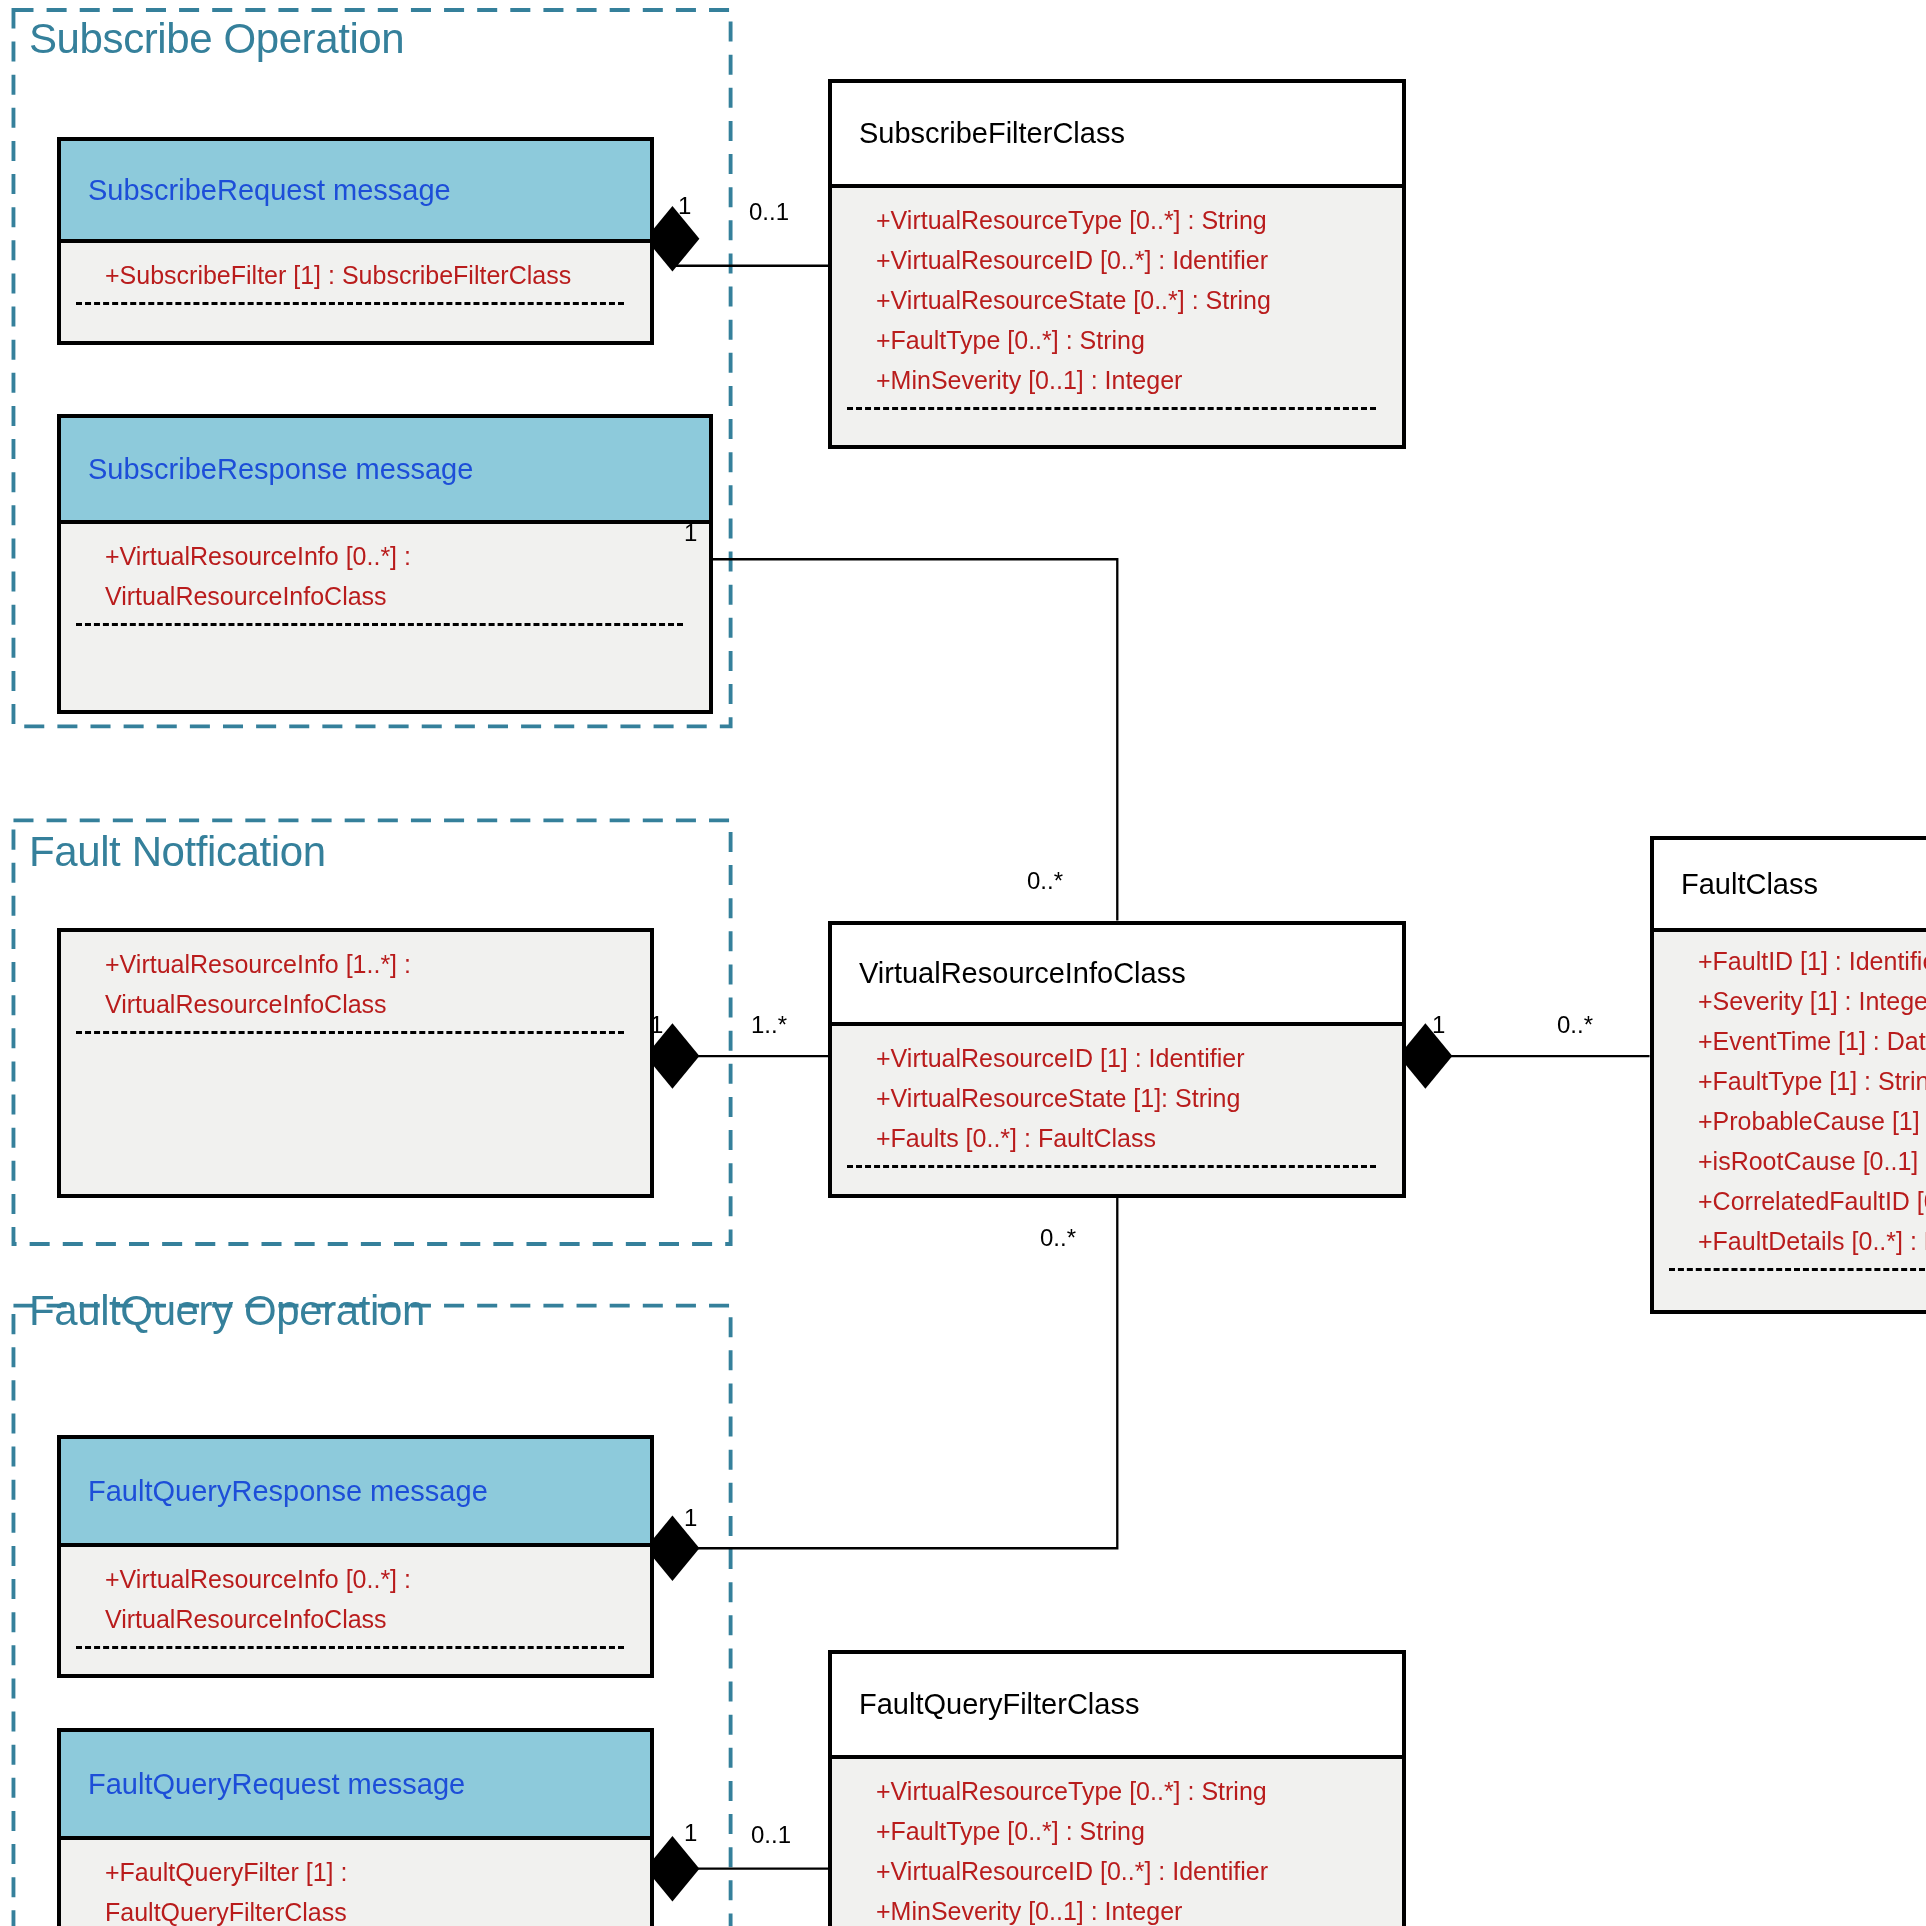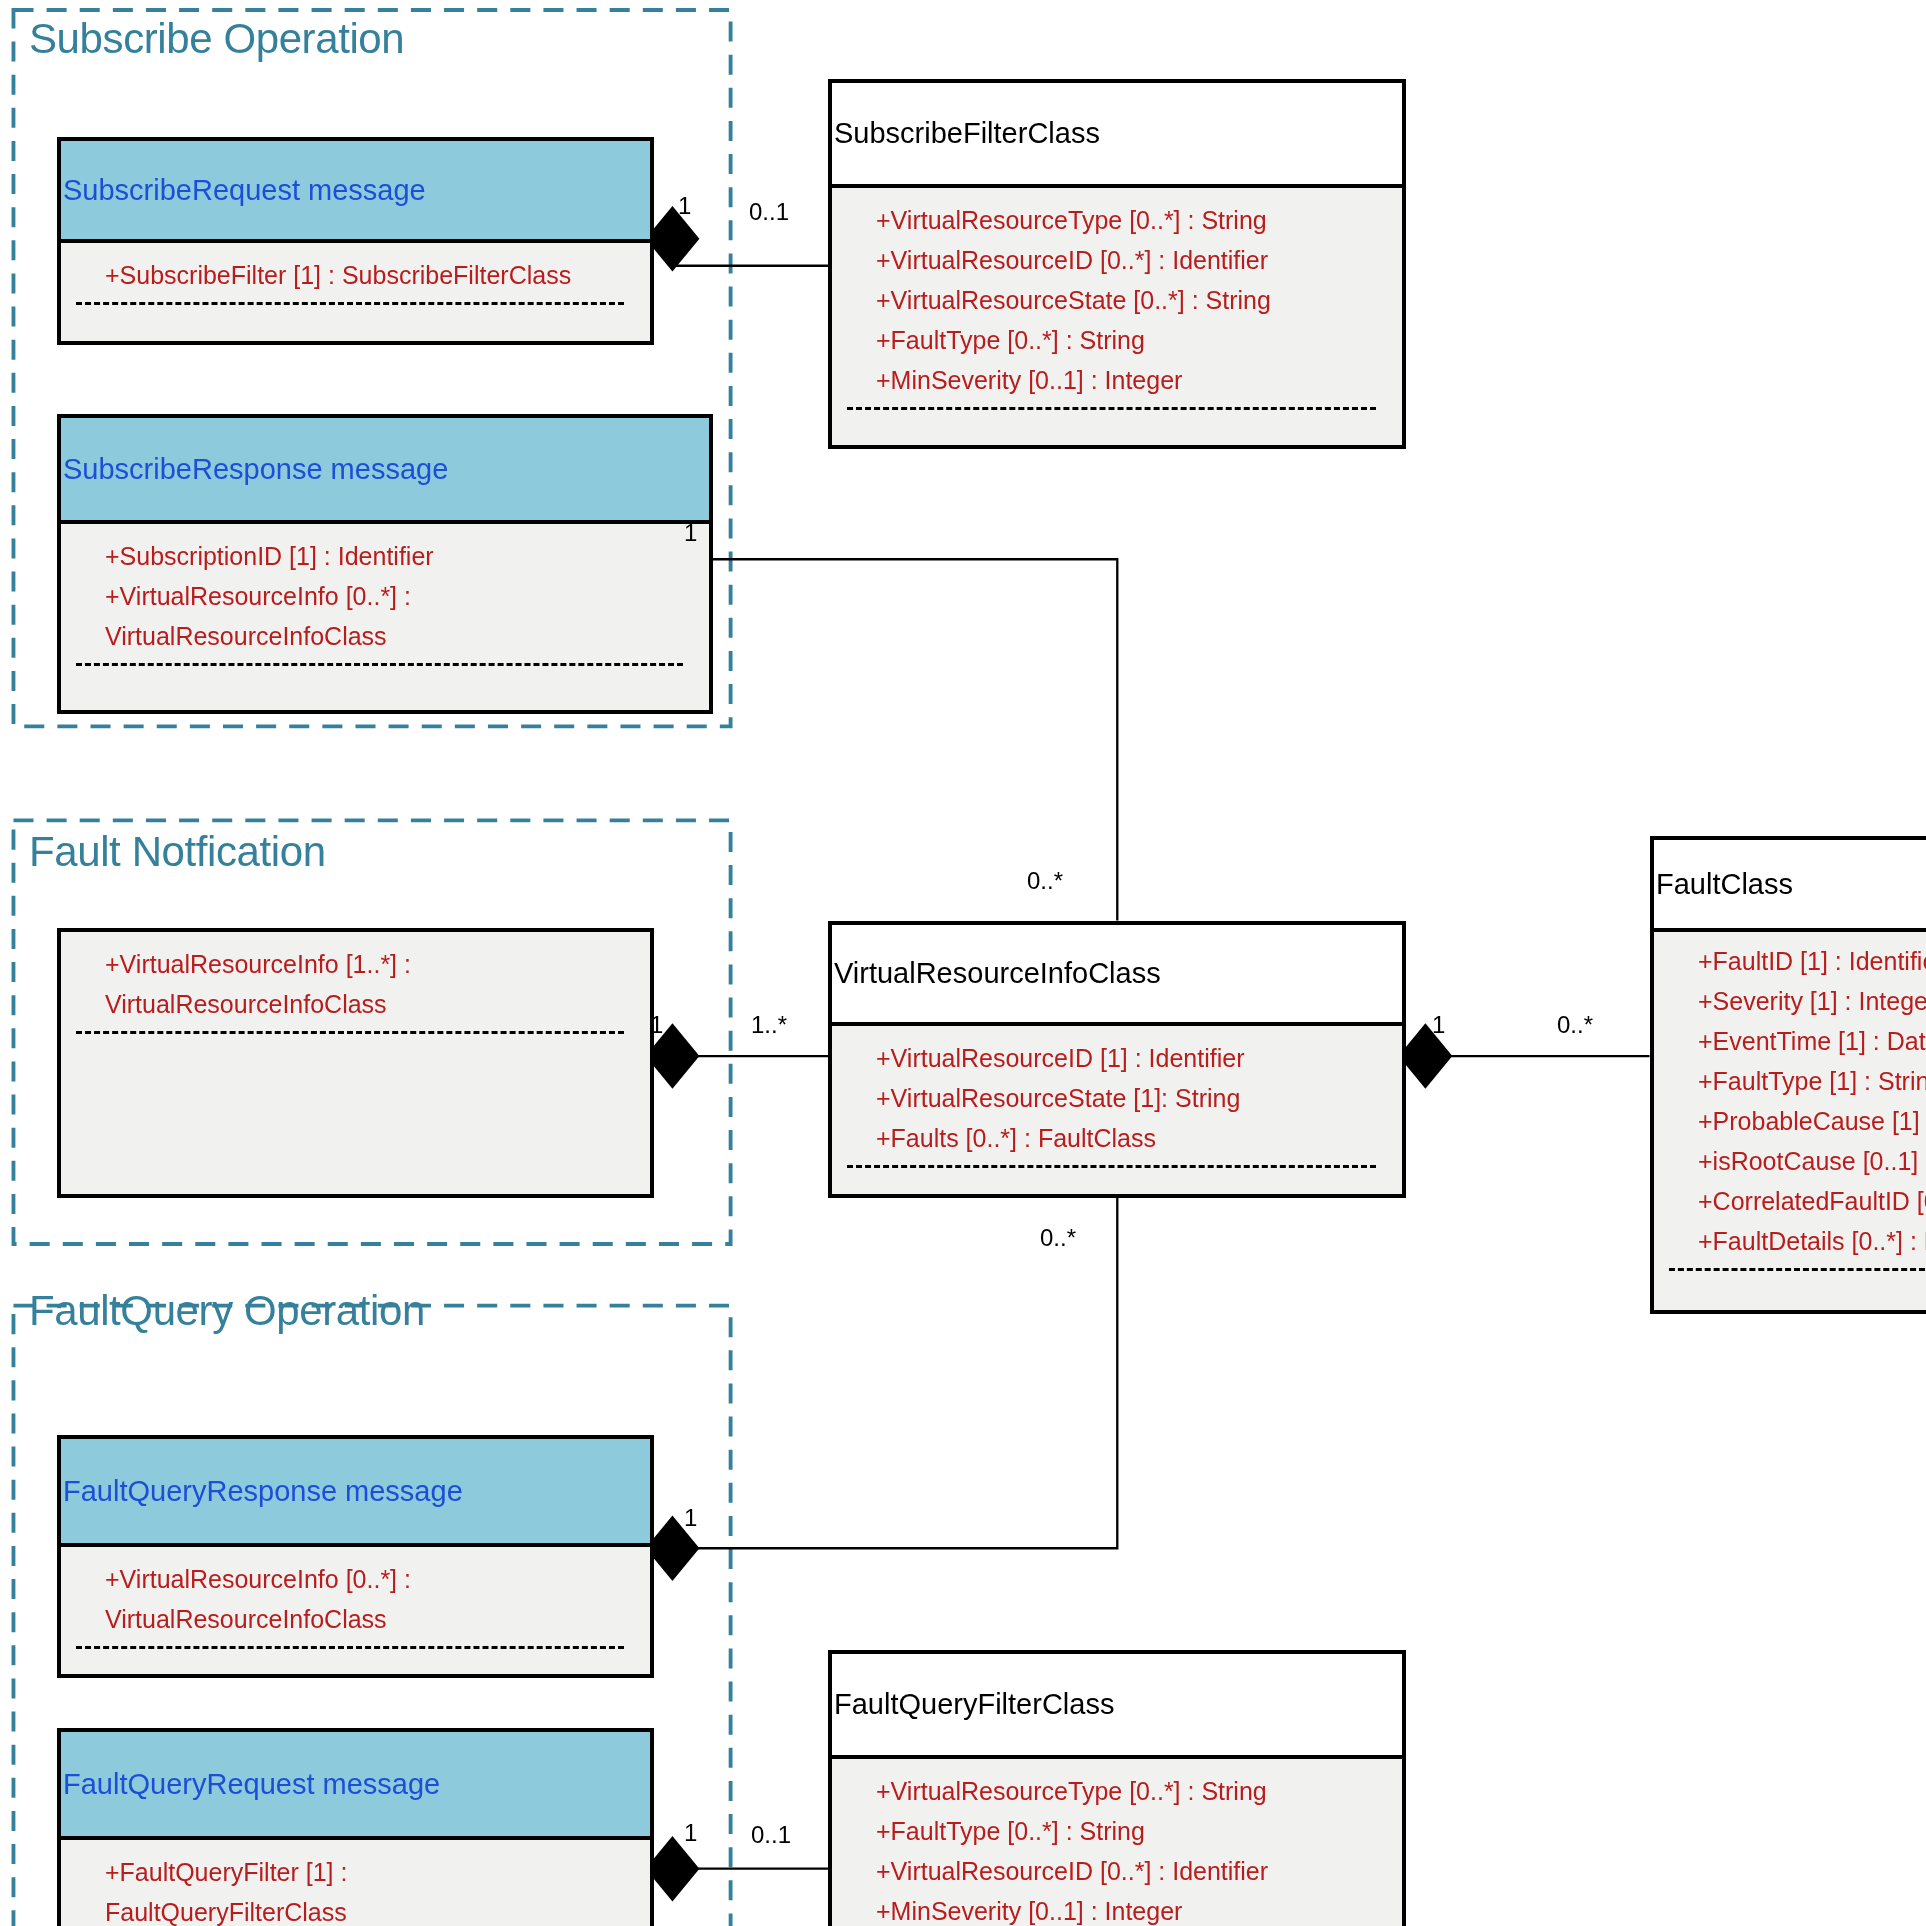--- a/index.html
+++ b/index.html
@@ -21,21 +21,21 @@
 
   
   .cls{
     position:absolute;background:var(--attrbg);
     border:4.2px solid var(--ink);
   }
   .cls .hd{
     display:flex;align-items:center;
     background:#ffffff;color:#000;
     border-bottom:4.2px solid var(--ink);
-    font-size:29px;padding-left:2px;white-space:nowrap;
+    font-size:29px;padding-left:27px;white-space:nowrap;
   }
   .cls .hd.msg{
     background:var(--header);color:#1d4ed8;
   }
   .attrs{
     padding:11.6px 15.4px 0 44px;
     font-size:25px;line-height:40px;color:#b91c1c;
   }
   .attr{white-space:nowrap}
   .sep{
@@ -88,21 +88,20 @@
     <div class="hd msg" style="height:102px">SubscribeRequest message</div>
     <div class="attrs">
       <div class="attr">+SubscribeFilter [1] : SubscribeFilterClass</div>
       <div class="sep"></div>
     </div>
   </div>
 
   <div class="cls" style="left:57px;top:414px;width:656px;height:300px">
     <div class="hd msg" style="height:106px">SubscribeResponse message</div>
     <div class="attrs">
-      <div class="attr">+SubscriptionID [1] : Identifier</div>
       <div class="attr">+VirtualResourceInfo [0..*] :</div>
       <div class="attr">VirtualResourceInfoClass</div>
       <div class="sep"></div>
     </div>
   </div>
 
   <div class="cls" style="left:828px;top:79px;width:578px;height:370px">
     <div class="hd" style="height:105px">SubscribeFilterClass</div>
     <div class="attrs">
       <div class="attr">+VirtualResourceType [0..*] : String</div>

